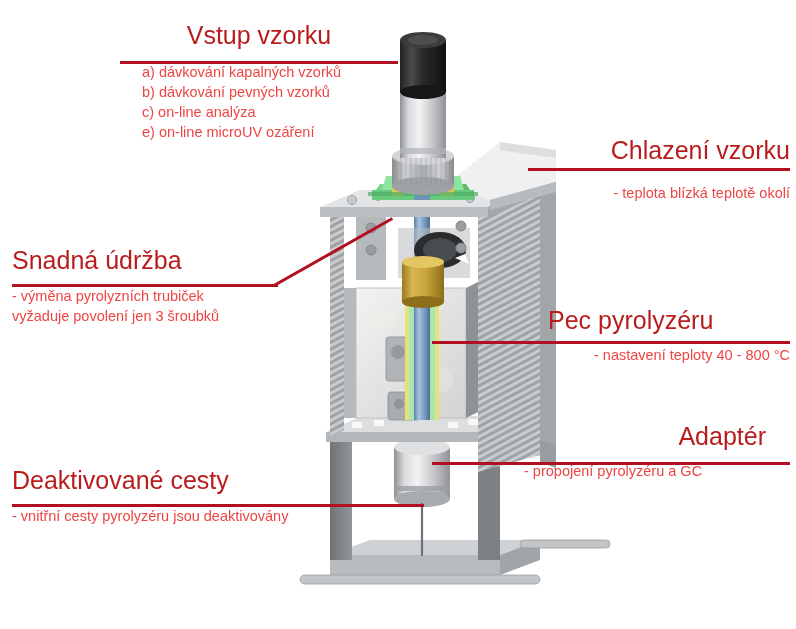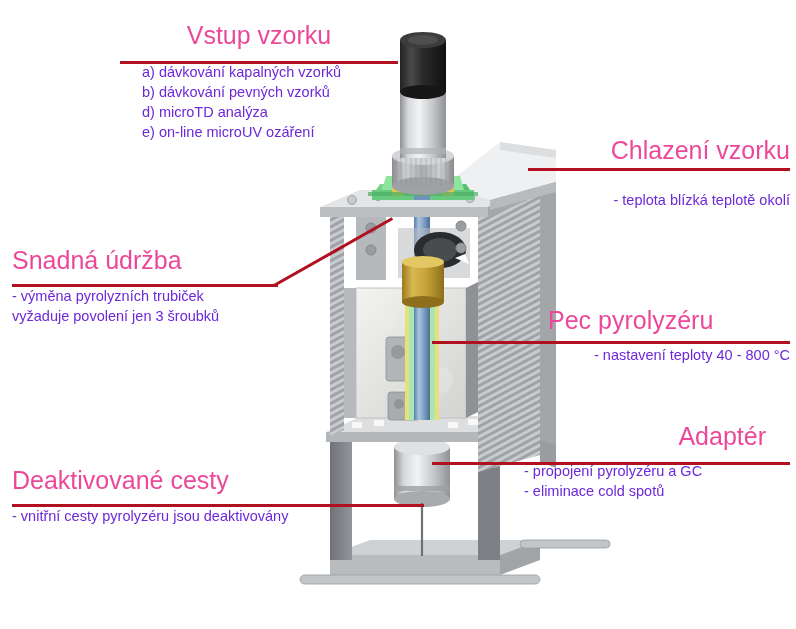--- a/index.html
+++ b/index.html
@@ -4,23 +4,23 @@
 <style>
   html,body{margin:0;padding:0;background:#ffffff;}
   body{
     width:796px;height:629px;position:relative;overflow:hidden;
     font-family:"Liberation Sans","DejaVu Sans",sans-serif;
     color:#111;
   }
   .callout{position:absolute;}
   .c-title{
     font-size:25px;font-weight:400;letter-spacing:0px;
-    color:#ec4899;line-height:1.05;white-space:nowrap;
+    color:#b91c1c;line-height:1.05;white-space:nowrap;
   }
-  .c-body{font-size:14.5px;line-height:1.38;color:#6d28d9;white-space:nowrap;}
+  .c-body{font-size:14.5px;line-height:1.38;color:#ef4444;white-space:nowrap;}
   .c-body div{white-space:nowrap;}
   .leader{position:absolute;background:#b01020;height:3px;transform-origin:0 50%;}
 
   
   #device{position:absolute;left:0;top:0;width:796px;height:629px;}
 
   
   #co-vstup{left:120px;top:22px;width:278px;}
   #co-vstup .c-title{text-align:center;}
   #co-chlaz{left:528px;top:137px;width:262px;}
@@ -261,28 +261,28 @@
 
 <div class="leader" style="left:432px;top:462px;width:358px;"></div>
 
 <div class="leader" style="left:12px;top:504px;width:412px;"></div>
 
 <div class="callout" id="co-vstup">
   <div class="c-title">Vstup vzorku</div>
   <div class="c-body" style="margin-top:14px;margin-left:22px;">
     <div>a) dávkování kapalných vzorků</div>
     <div>b) dávkování pevných vzorků</div>
-    <div>d) microTD analýza</div>
+    <div>c) on-line analýza</div>
     <div>e) on-line microUV ozáření</div>
   </div>
 </div>
 
 <div class="callout" id="co-chlaz">
   <div class="c-title">Chlazení vzorku</div>
-  <div class="c-body" style="margin-top:27px;">
+  <div class="c-body" style="margin-top:20px;">
     <div>- teplota blízká teplotě okolí</div>
   </div>
 </div>
 
 <div class="callout" id="co-snadna">
   <div class="c-title">Snadná údržba</div>
   <div class="c-body" style="margin-top:13px;">
     <div>- výměna pyrolyzních trubiček</div>
     <div>vyžaduje povolení jen 3 šroubků</div>
   </div>
@@ -292,21 +292,20 @@
   <div class="c-title">Pec pyrolyzéru</div>
   <div class="c-body" style="margin-top:12px;">
     <div>- nastavení teploty 40 - 800 °C</div>
   </div>
 </div>
 
 <div class="callout" id="co-adapter">
   <div class="c-title">Adaptér</div>
   <div class="c-body" style="margin-top:12px;">
     <div>- propojení pyrolyzéru a GC</div>
-    <div>- eliminace cold spotů</div>
   </div>
 </div>
 
 <div class="callout" id="co-deakt">
   <div class="c-title">Deaktivované cesty</div>
   <div class="c-body" style="margin-top:13px;">
     <div>- vnitřní cesty pyrolyzéru jsou deaktivovány</div>
   </div>
 </div>
 

